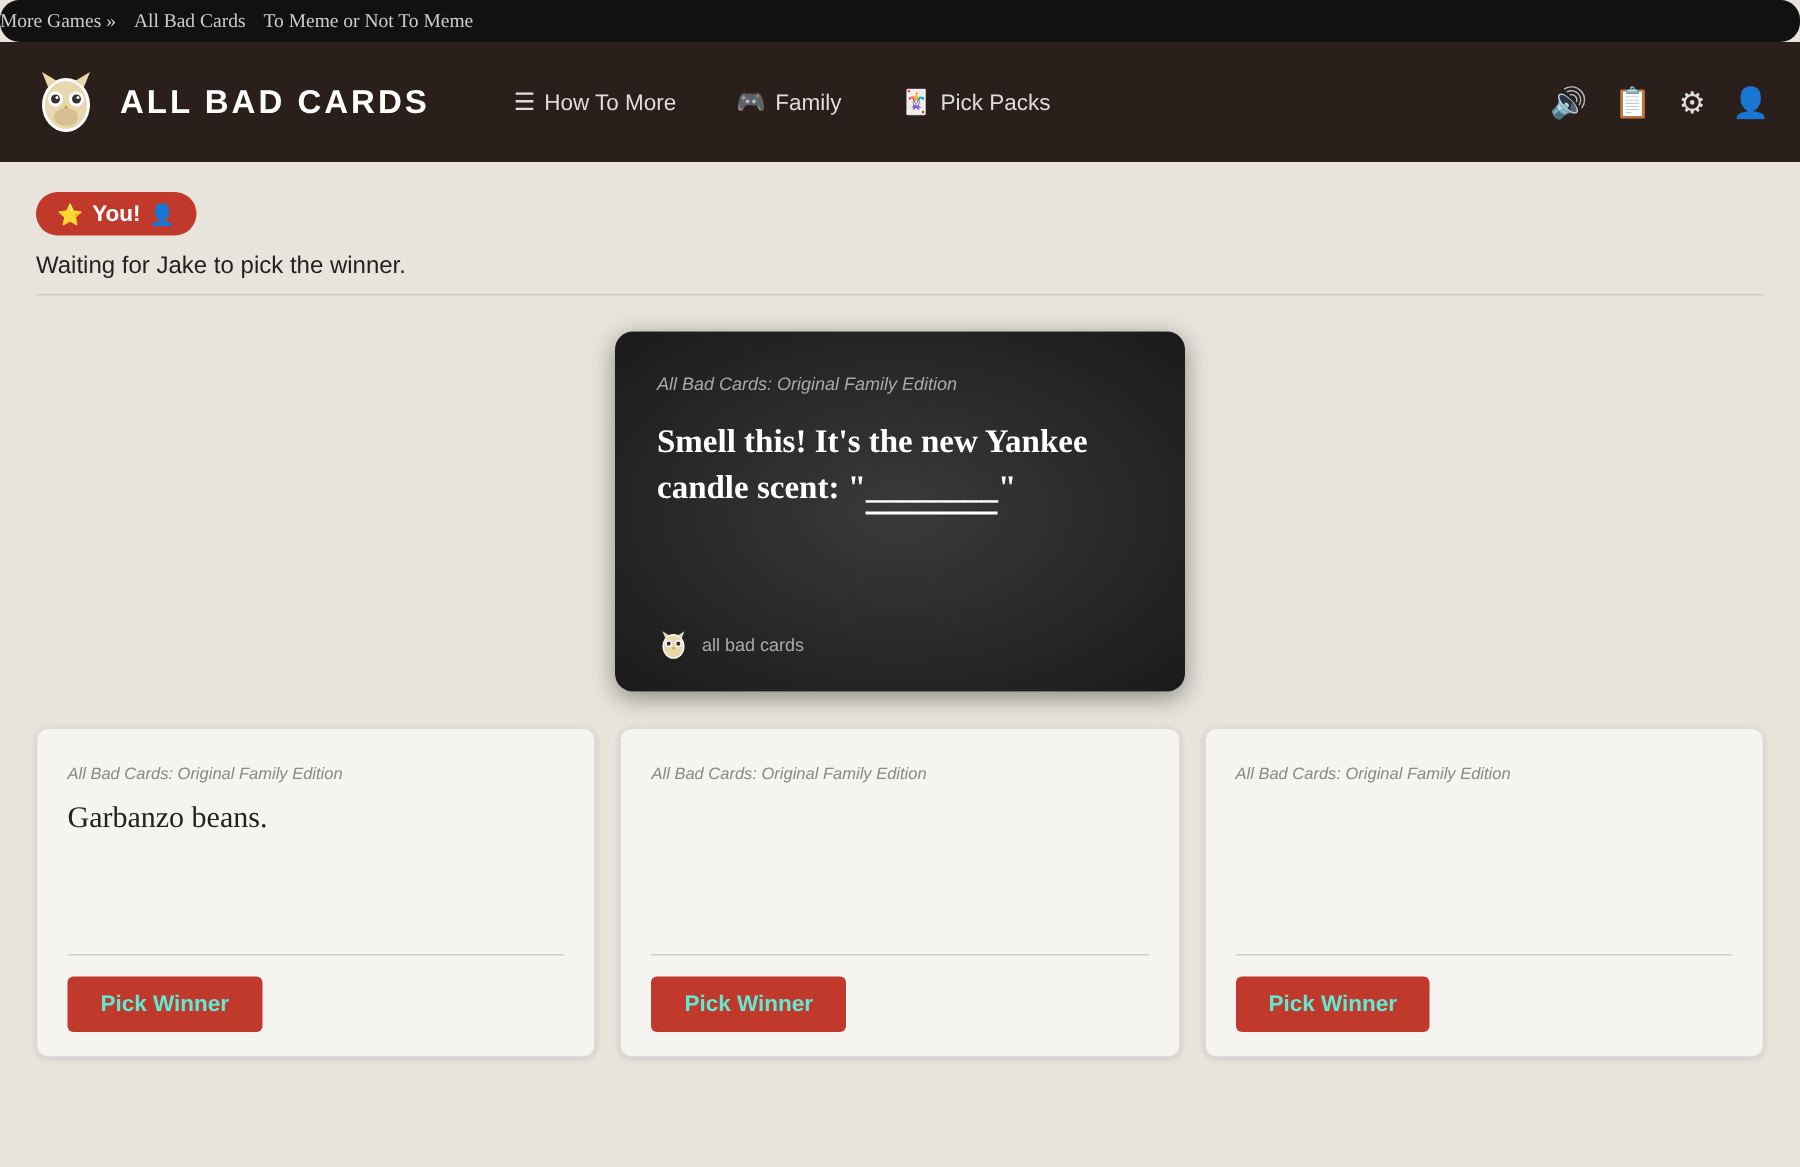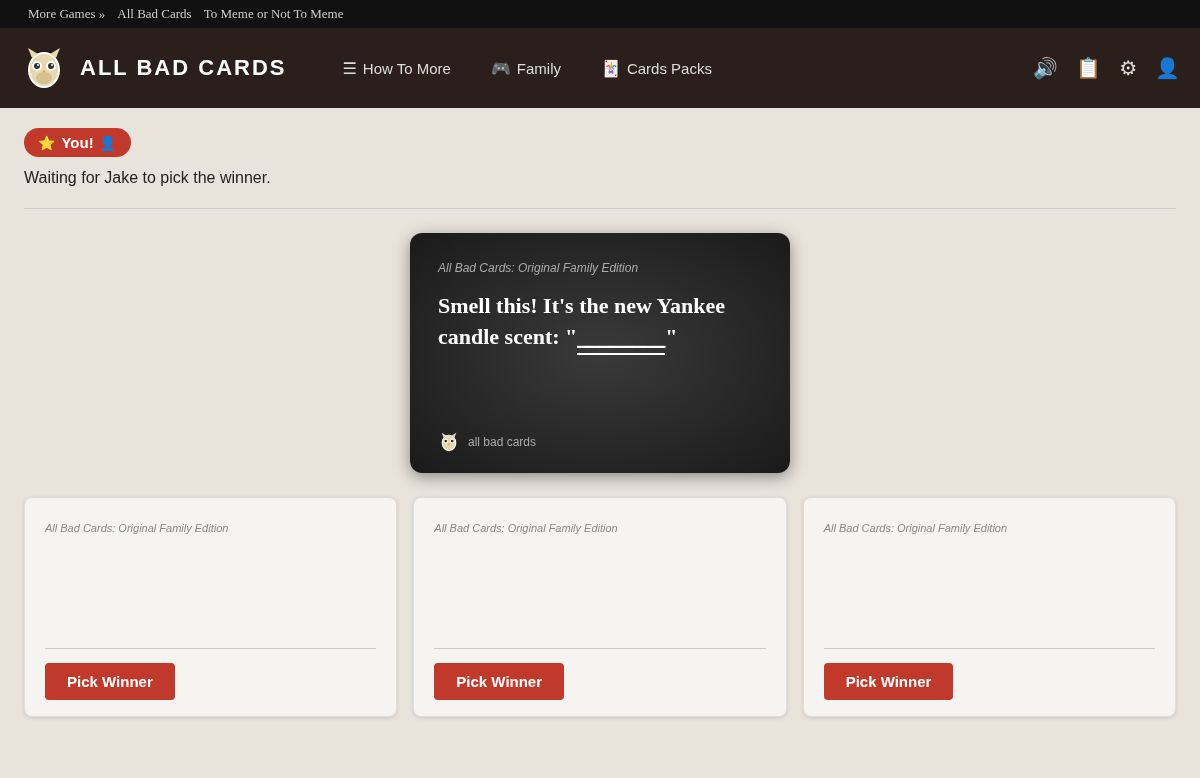--- a/index.html
+++ b/index.html
@@ -3,24 +3,25 @@
   <meta charset="utf-8">
   <style>
     * { box-sizing: border-box; margin: 0; padding: 0; }
     body { font-family: 'Georgia', serif; background: #e8e4dc; min-height: 778px; }
 
     
     .top-nav {
       background: #111;
       color: #ccc;
       font-size: 13px;
-      padding: 6px 28px;
+      padding: 6px 0;
       display: flex;
       align-items: center;
       gap: 12px;
+      border-radius: 13px;
     }
     .top-nav a {
       color: #ccc;
       text-decoration: none;
     }
 
     
     .main-header {
       background: #2a1f1a;
       display: flex;
@@ -94,21 +95,21 @@
       font-weight: bold;
       margin-bottom: 12px;
       font-family: sans-serif;
     }
     .you-badge .star { font-size: 14px; }
     .you-badge .person-icon { font-size: 14px; }
 
     .waiting-text {
       font-size: 16px;
       color: #222;
-      margin-bottom: 21px;
+      margin-bottom: 9px;
       font-family: sans-serif;
     }
 
     .divider {
       border: none;
       border-top: 1px solid #ccc;
       margin-bottom: 24px;
     }
 
     
@@ -142,21 +143,20 @@
       font-weight: bold;
       line-height: 1.4;
       color: #fff;
       flex: 1;
     }
     .prompt-card-text .blank {
       display: inline-block;
       border-bottom: 2px solid #fff;
       min-width: 80px;
       color: #fff;
-      text-decoration: underline;
     }
     .prompt-card-footer {
       display: flex;
       align-items: center;
       gap: 8px;
       margin-top: 20px;
     }
     .prompt-card-footer .owl-small {
       width: 22px;
       height: 22px;
@@ -198,21 +198,21 @@
       line-height: 1.3;
       flex: 1;
     }
     .answer-card-divider {
       border: none;
       border-top: 1px solid #ccc;
       margin: 14px 0;
     }
     .pick-winner-btn {
       background: #c0392b;
-      color: #ffffff;
+      color: #5eead4;
       border: none;
       border-radius: 4px;
       padding: 10px 22px;
       font-size: 15px;
       font-weight: bold;
       cursor: pointer;
       font-family: sans-serif;
       align-self: flex-start;
     }
   </style>
@@ -253,21 +253,21 @@
     <div class="nav-item">
       <span class="nav-icon">☰</span>
       <span>How To More</span>
     </div>
     <div class="nav-item">
       <span class="nav-icon">🎮</span>
       <span>Family</span>
     </div>
     <div class="nav-item">
       <span class="nav-icon">🃏</span>
-      <span>Cards Packs</span>
+      <span>Pick Packs</span>
     </div>
   </nav>
 
   <div class="header-actions">
     <span class="header-action-icon">🔊</span>
     <span class="header-action-icon">📋</span>
     <span class="header-action-icon">⚙</span>
     <span class="header-action-icon">👤</span>
   </div>
 </header>
@@ -310,20 +310,21 @@
       </div>
     </div>
   </div>
 
   
   <div class="answer-cards">
 
     <div class="answer-card">
       <div>
         <div class="answer-card-edition">All Bad Cards: Original Family Edition</div>
+        <div class="answer-card-text">Garbanzo beans.</div>
       </div>
       <div>
         <hr class="answer-card-divider">
         <button class="pick-winner-btn">Pick Winner</button>
       </div>
     </div>
 
     <div class="answer-card">
       <div>
         <div class="answer-card-edition">All Bad Cards: Original Family Edition</div>

